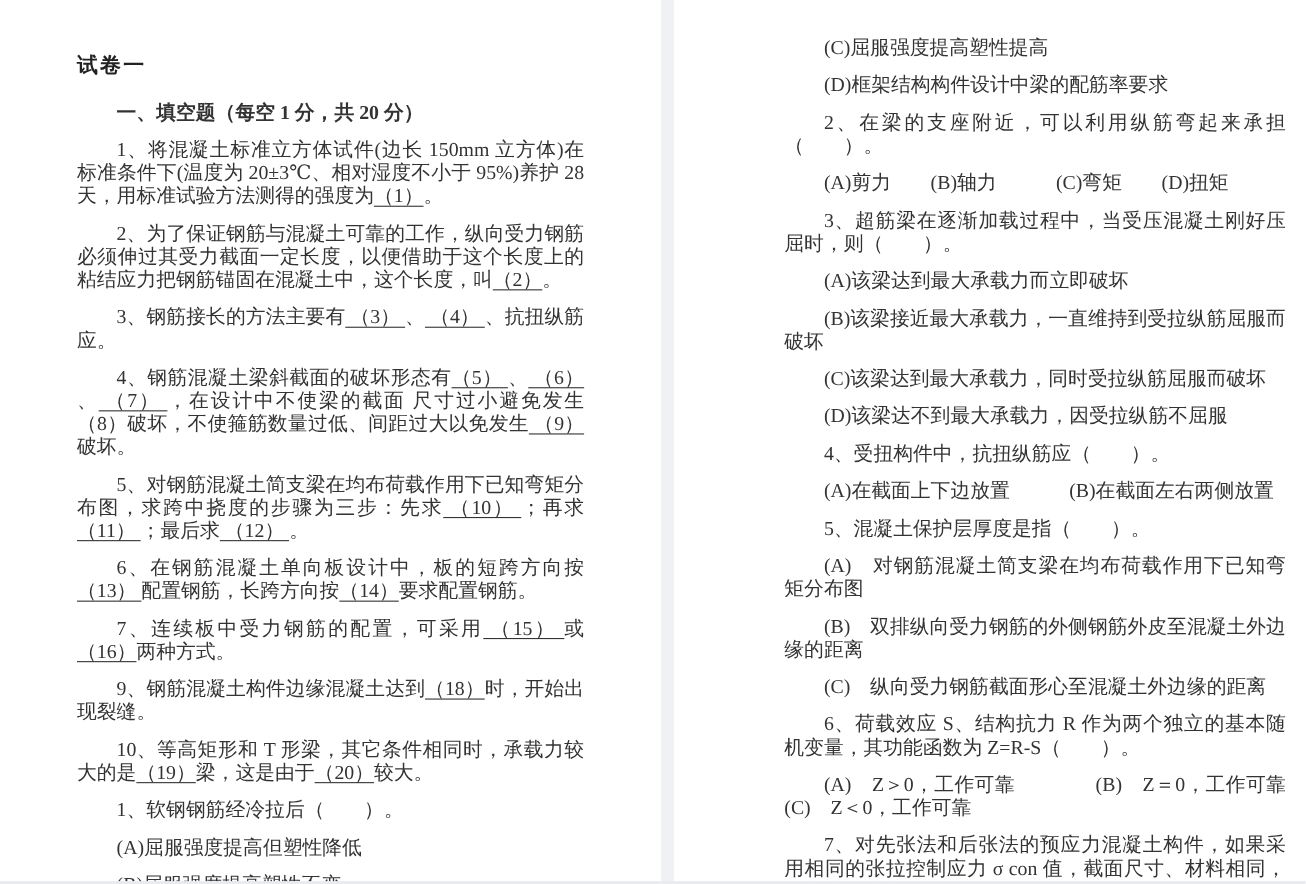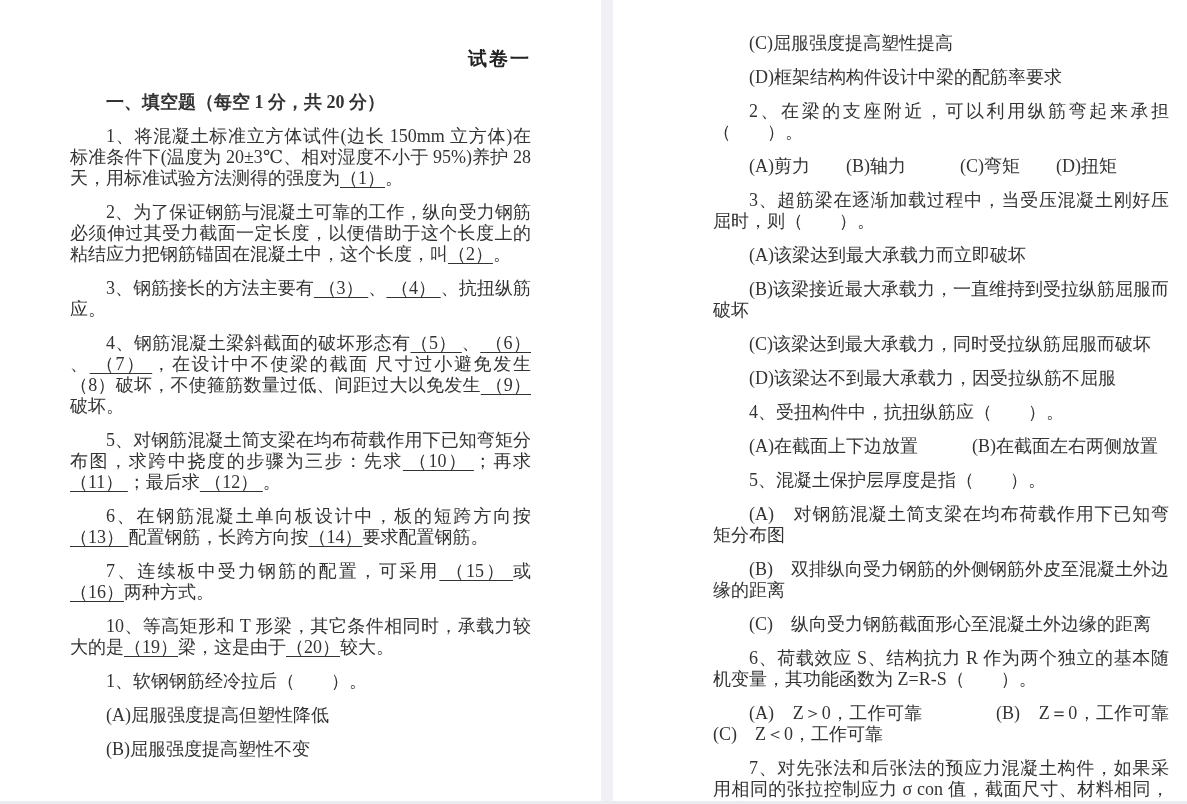--- a/index.html
+++ b/index.html
@@ -8,21 +8,21 @@
     background: #ffffff; color: #333333;
     font-family: "Liberation Serif", "DejaVu Serif", serif;
   }
   .viewport { position: relative; width: 1187px; height: 804px; display: flex; }
   .page { background: #ffffff; box-sizing: border-box; overflow: hidden; }
   .page-left  { width: 601px; padding: 46px 70px 0 70px; }
   .page-right { flex: 1;      padding: 33px 18px 0 100px; }
   .page-divider { width: 12px; background: #eff1f5; }
   .bottom-gap { position: absolute; left: 0; right: 0; bottom: 0; height: 3px; background: #e9ebef; }
   .title {
-    font-size: 19px; font-weight: bold; text-align: right;
+    font-size: 19px; font-weight: bold; text-align: left;
     margin: 0 0 20px 0; letter-spacing: 2px; color: #222222;
   }
   .block {
     font-size: 18px; line-height: 21px; margin: 0 0 13px 0;
     text-align: justify; text-indent: 2em;
   }
   .section { font-weight: bold; }
   .blank { text-decoration: underline; text-underline-offset: 3px; }
 </style>
 </head>
@@ -33,20 +33,21 @@
     <h1 class="title">试卷一</h1>
     <div class="blocks">
         <p class="block section"><span>一、填空题（每空 1 分，共 20 分）</span></p>
         <p class="block question"><span>1、将混凝土标准立方体试件(边长 150mm 立方体)在标准条件下(温度为 20±3℃、相对湿度不小于 95%)养护 28 天，用标准试验方法测得的强度为</span><u class="blank">（1）</u><span>。</span></p>
         <p class="block question"><span>2、为了保证钢筋与混凝土可靠的工作，纵向受力钢筋必须伸过其受力截面一定长度，以便借助于这个长度上的粘结应力把钢筋锚固在混凝土中，这个长度，叫</span><u class="blank">（2）</u><span>。</span></p>
         <p class="block question"><span>3、钢筋接长的方法主要有</span><u class="blank"> （3） </u><span>、</span><u class="blank"> （4） </u><span>、抗扭纵筋应。</span></p>
         <p class="block question"><span>4、钢筋混凝土梁斜截面的破坏形态有</span><u class="blank">（5） </u><span>、</span><u class="blank"> （6） </u><span>、</span><u class="blank"> （7） </u><span>，在设计中不使梁的截面 尺寸过小避免发生（8）破坏，不使箍筋数量过低、间距过大以免发生</span><u class="blank"> （9） </u><span>破坏。</span></p>
         <p class="block question"><span>5、对钢筋混凝土简支梁在均布荷载作用下已知弯矩分布图，求跨中挠度的步骤为三步：先求</span><u class="blank"> （10） </u><span>；再求</span><u class="blank"> （11） </u><span>；最后求</span><u class="blank"> （12） </u><span>。</span></p>
         <p class="block question"><span>6、在钢筋混凝土单向板设计中，板的短跨方向按</span><u class="blank"> （13） </u><span>配置钢筋，长跨方向按</span><u class="blank">（14）</u><span>要求配置钢筋。</span></p>
         <p class="block question"><span>7、连续板中受力钢筋的配置，可采用</span><u class="blank"> （15） </u><span>或</span><u class="blank">（16）</u><span>两种方式。</span></p>
+        <p class="block question"><span>9、钢筋混凝土构件边缘混凝土达到</span><u class="blank">（18）</u><span>时，开始出现裂缝。</span></p>
         <p class="block question"><span>10、等高矩形和 T 形梁，其它条件相同时，承载力较大的是</span><u class="blank">（19）</u><span>梁，这是由于</span><u class="blank">（20）</u><span>较大。</span></p>
         <p class="block question"><span>1、软钢钢筋经冷拉后（　　）。</span></p>
         <p class="block option"><span>(A)屈服强度提高但塑性降低</span></p>
         <p class="block option"><span>(B)屈服强度提高塑性不变</span></p>
       </div>
   </div>
   <div class="page-divider"></div>
   <div class="page page-right">
     <div class="blocks">
         <p class="block option"><span>(C)屈服强度提高塑性提高</span></p>

